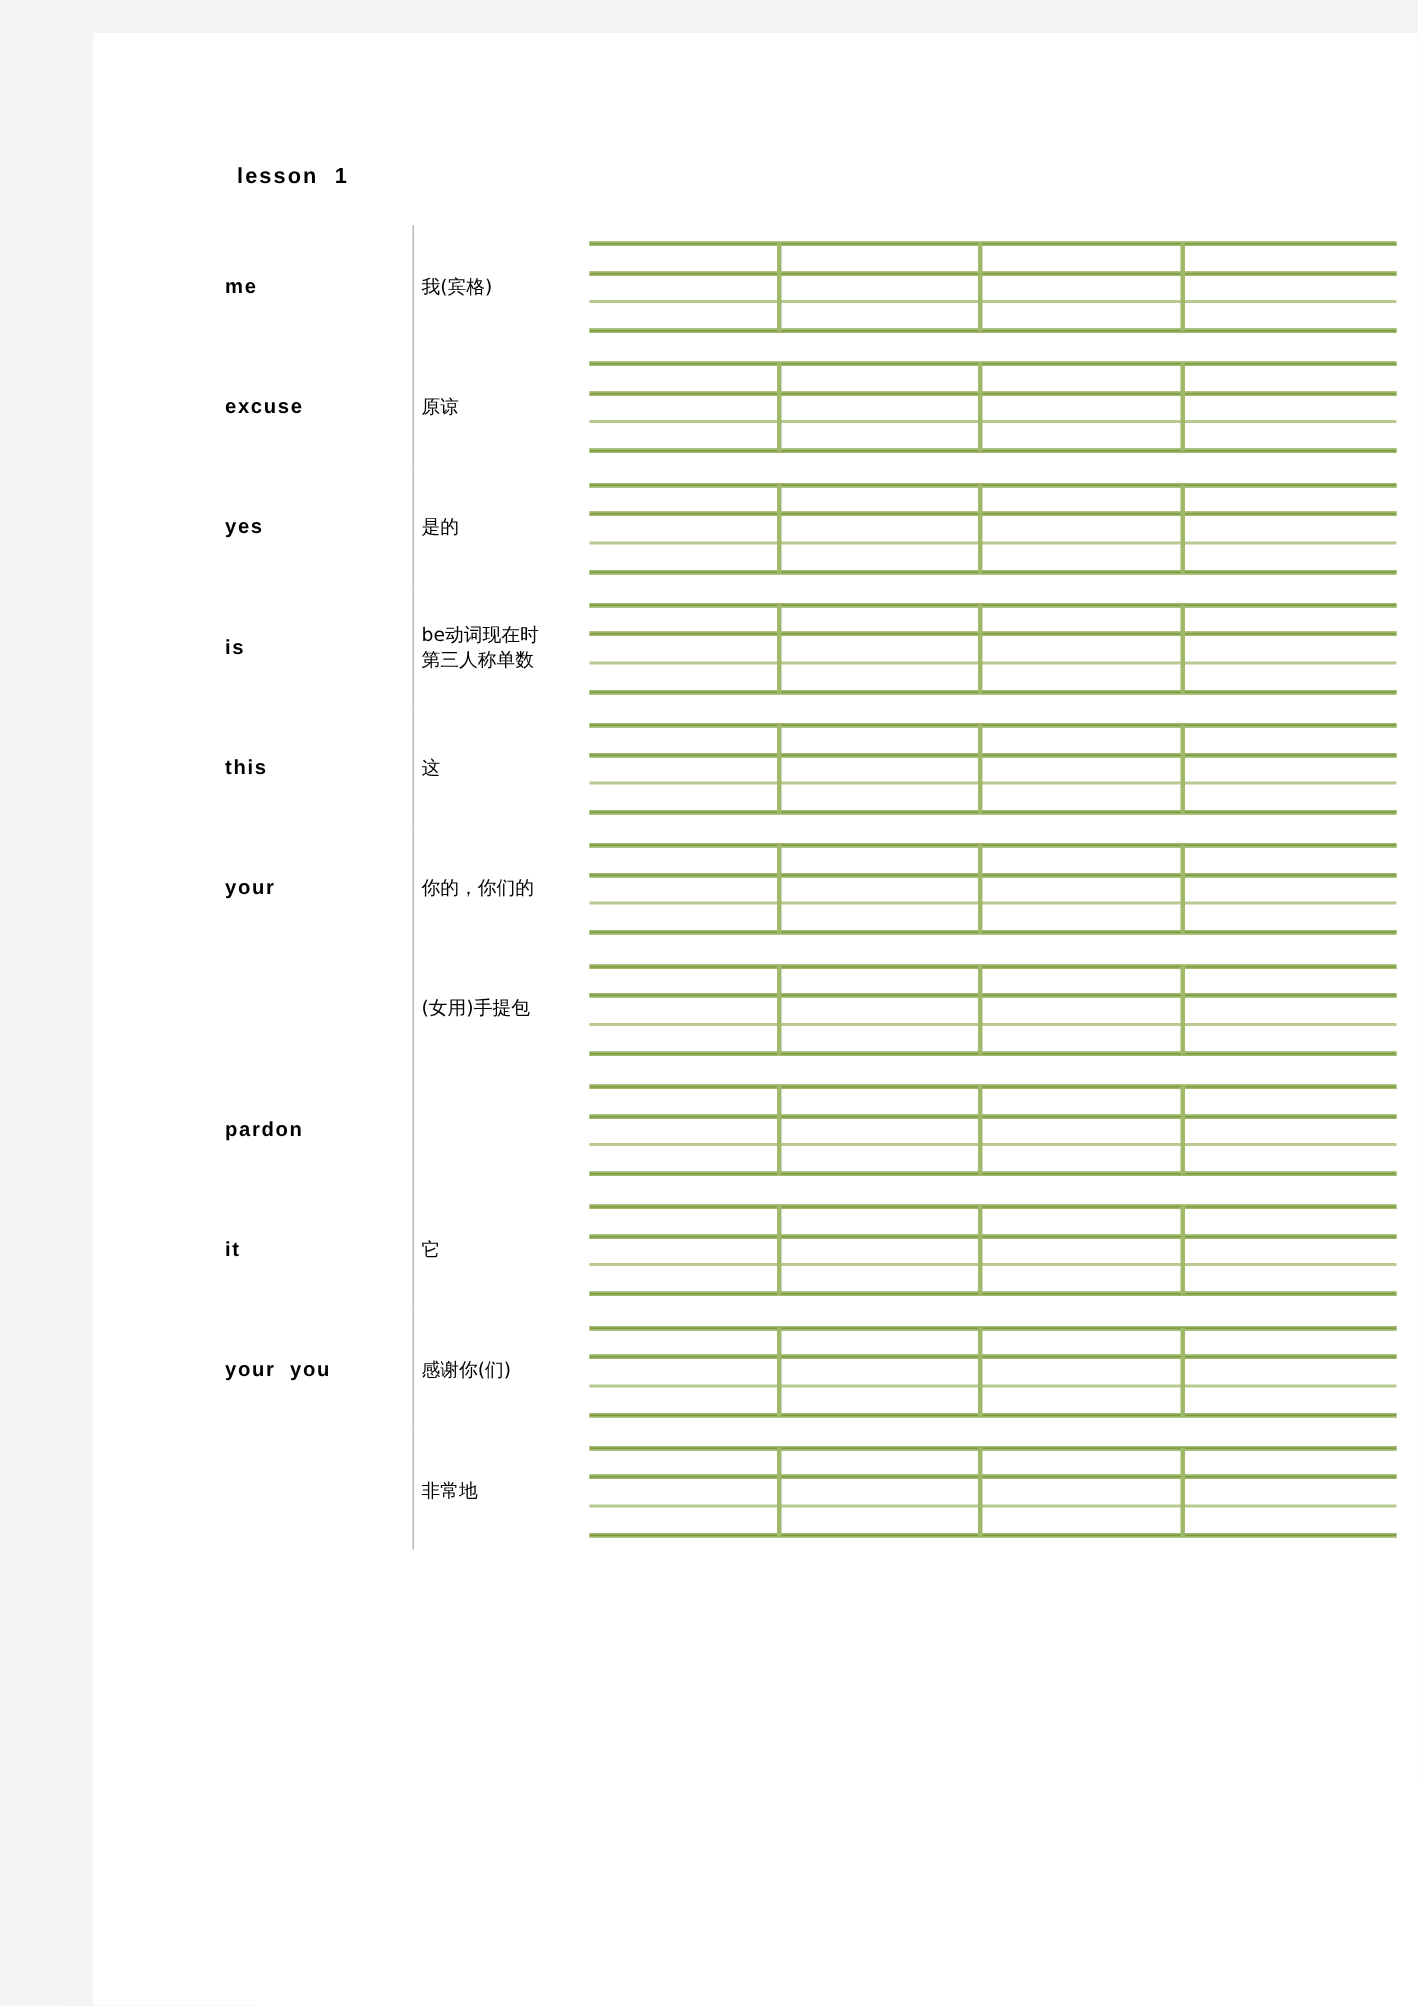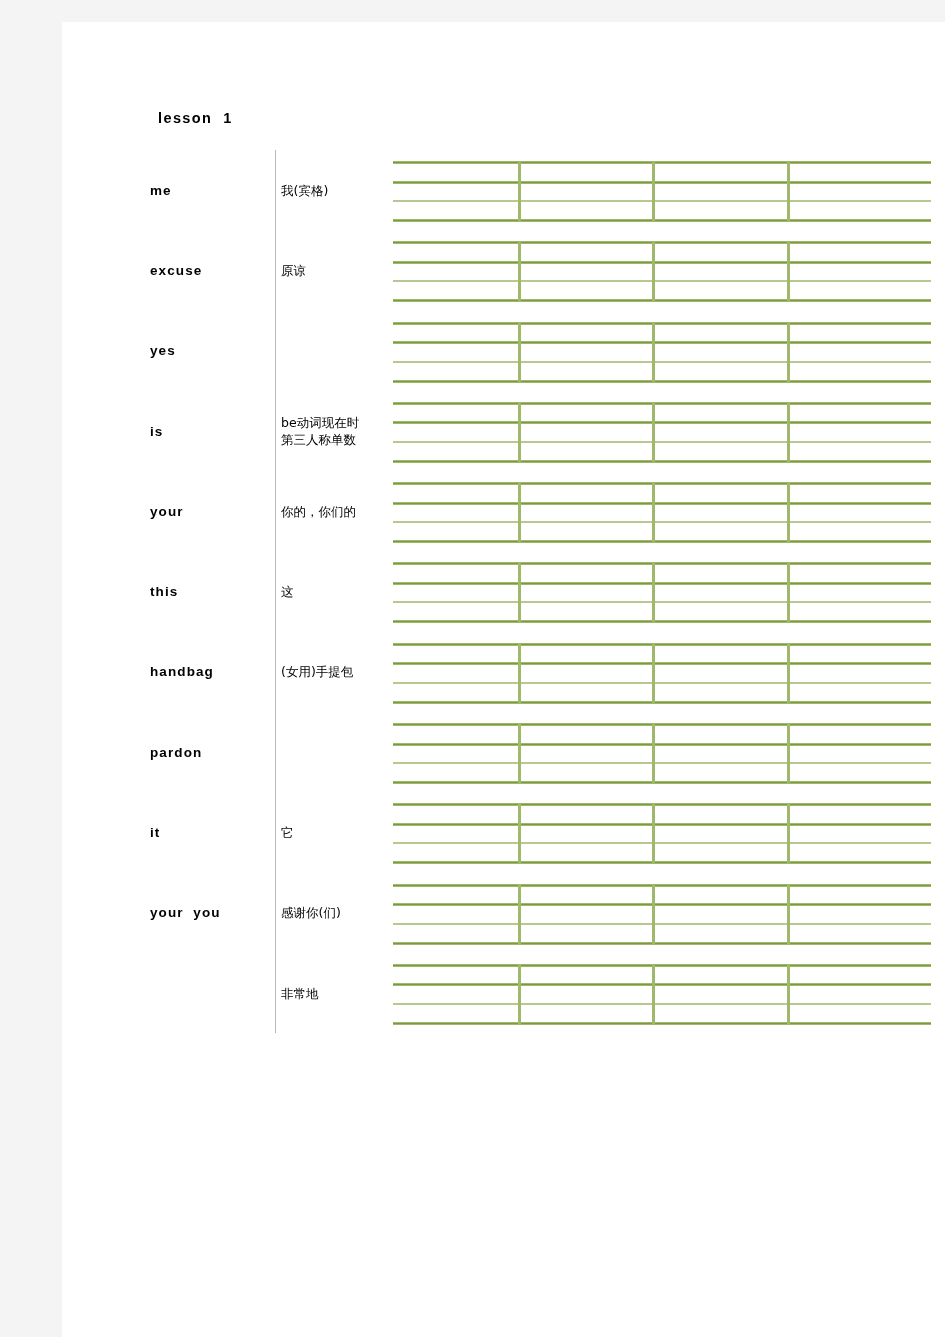--- a/index.html
+++ b/index.html
@@ -172,20 +172,25 @@
             <div class="hline l3 light"></div>
             <div class="hline l4 dark"></div>
             <div class="vline v1"></div>
             <div class="vline v2"></div>
             <div class="vline v3"></div>
           </div>
         </div>
         <div class="vocab-row">
           <div class="cell-word">yes</div>
           <div class="col-divider"></div>
+          <div class="cell-meaning">
+            <div>
+              <span>是的</span>
+            </div>
+          </div>
           <div class="staff">
             <div class="hline l1 dark"></div>
             <div class="hline l2 dark"></div>
             <div class="hline l3 light"></div>
             <div class="hline l4 dark"></div>
             <div class="vline v1"></div>
             <div class="vline v2"></div>
             <div class="vline v3"></div>
           </div>
         </div>
@@ -202,57 +207,56 @@
             <div class="hline l1 dark"></div>
             <div class="hline l2 dark"></div>
             <div class="hline l3 light"></div>
             <div class="hline l4 dark"></div>
             <div class="vline v1"></div>
             <div class="vline v2"></div>
             <div class="vline v3"></div>
           </div>
         </div>
         <div class="vocab-row">
+          <div class="cell-word">this</div>
+          <div class="col-divider"></div>
+          <div class="cell-meaning">
+            <div>
+              <span>这</span>
+            </div>
+          </div>
+          <div class="staff">
+            <div class="hline l1 dark"></div>
+            <div class="hline l2 dark"></div>
+            <div class="hline l3 light"></div>
+            <div class="hline l4 dark"></div>
+            <div class="vline v1"></div>
+            <div class="vline v2"></div>
+            <div class="vline v3"></div>
+          </div>
+        </div>
+        <div class="vocab-row">
           <div class="cell-word">your</div>
           <div class="col-divider"></div>
           <div class="cell-meaning">
             <div>
               <span>你的，你们的</span>
             </div>
           </div>
           <div class="staff">
             <div class="hline l1 dark"></div>
             <div class="hline l2 dark"></div>
             <div class="hline l3 light"></div>
             <div class="hline l4 dark"></div>
             <div class="vline v1"></div>
             <div class="vline v2"></div>
             <div class="vline v3"></div>
           </div>
         </div>
         <div class="vocab-row">
-          <div class="cell-word">this</div>
-          <div class="col-divider"></div>
-          <div class="cell-meaning">
-            <div>
-              <span>这</span>
-            </div>
-          </div>
-          <div class="staff">
-            <div class="hline l1 dark"></div>
-            <div class="hline l2 dark"></div>
-            <div class="hline l3 light"></div>
-            <div class="hline l4 dark"></div>
-            <div class="vline v1"></div>
-            <div class="vline v2"></div>
-            <div class="vline v3"></div>
-          </div>
-        </div>
-        <div class="vocab-row">
-          <div class="cell-word">handbag</div>
           <div class="col-divider"></div>
           <div class="cell-meaning">
             <div>
               <span>(女用)手提包</span>
             </div>
           </div>
           <div class="staff">
             <div class="hline l1 dark"></div>
             <div class="hline l2 dark"></div>
             <div class="hline l3 light"></div>

